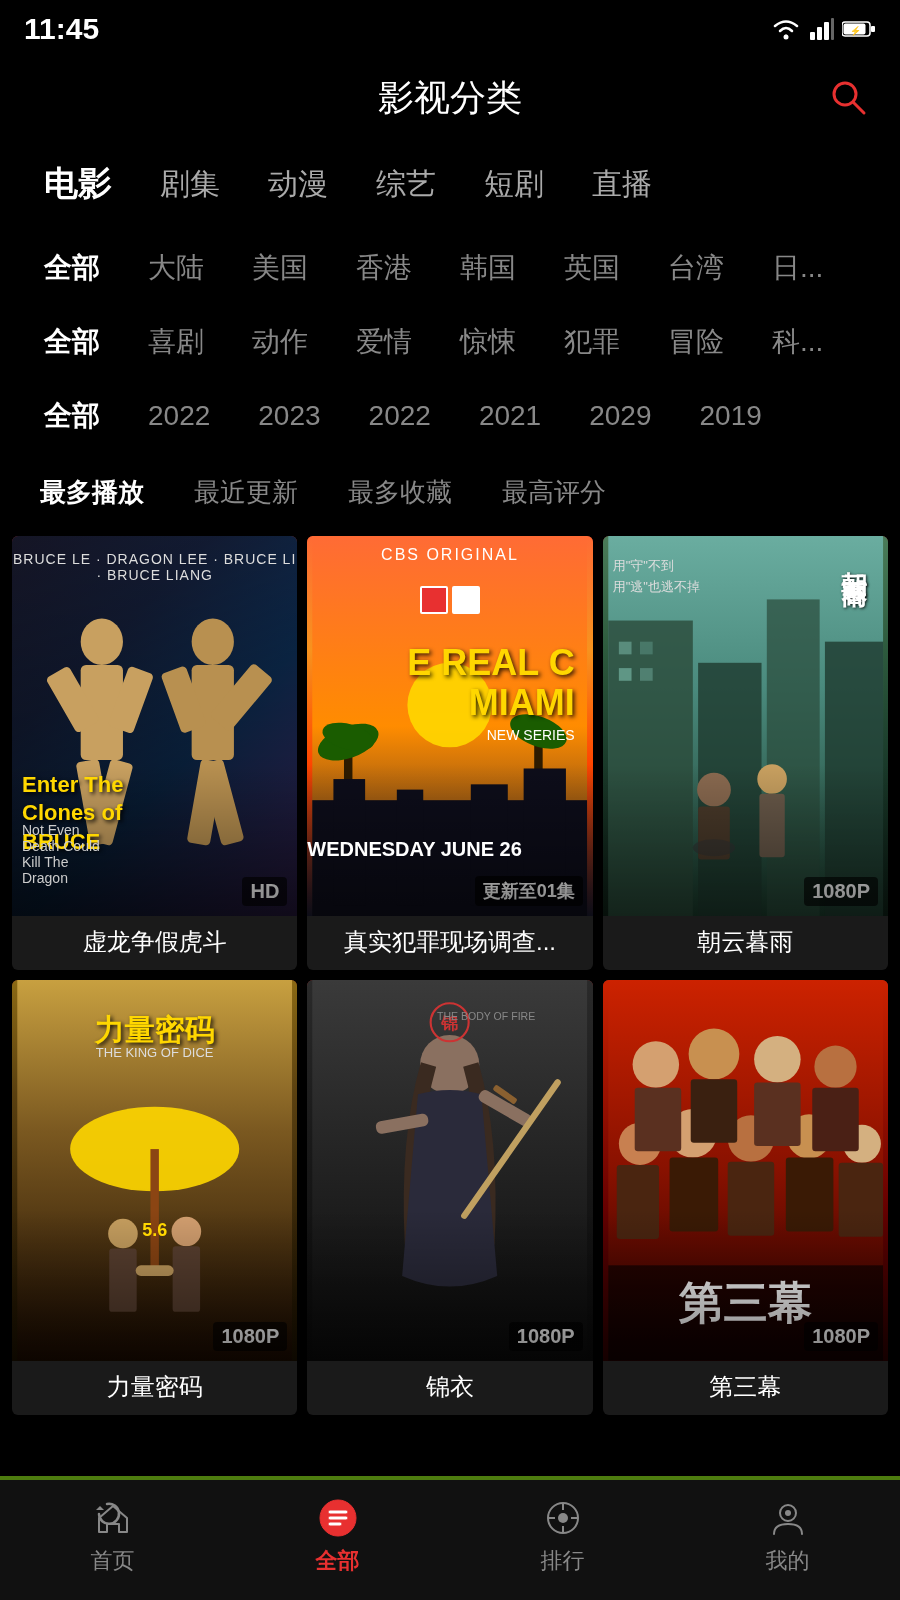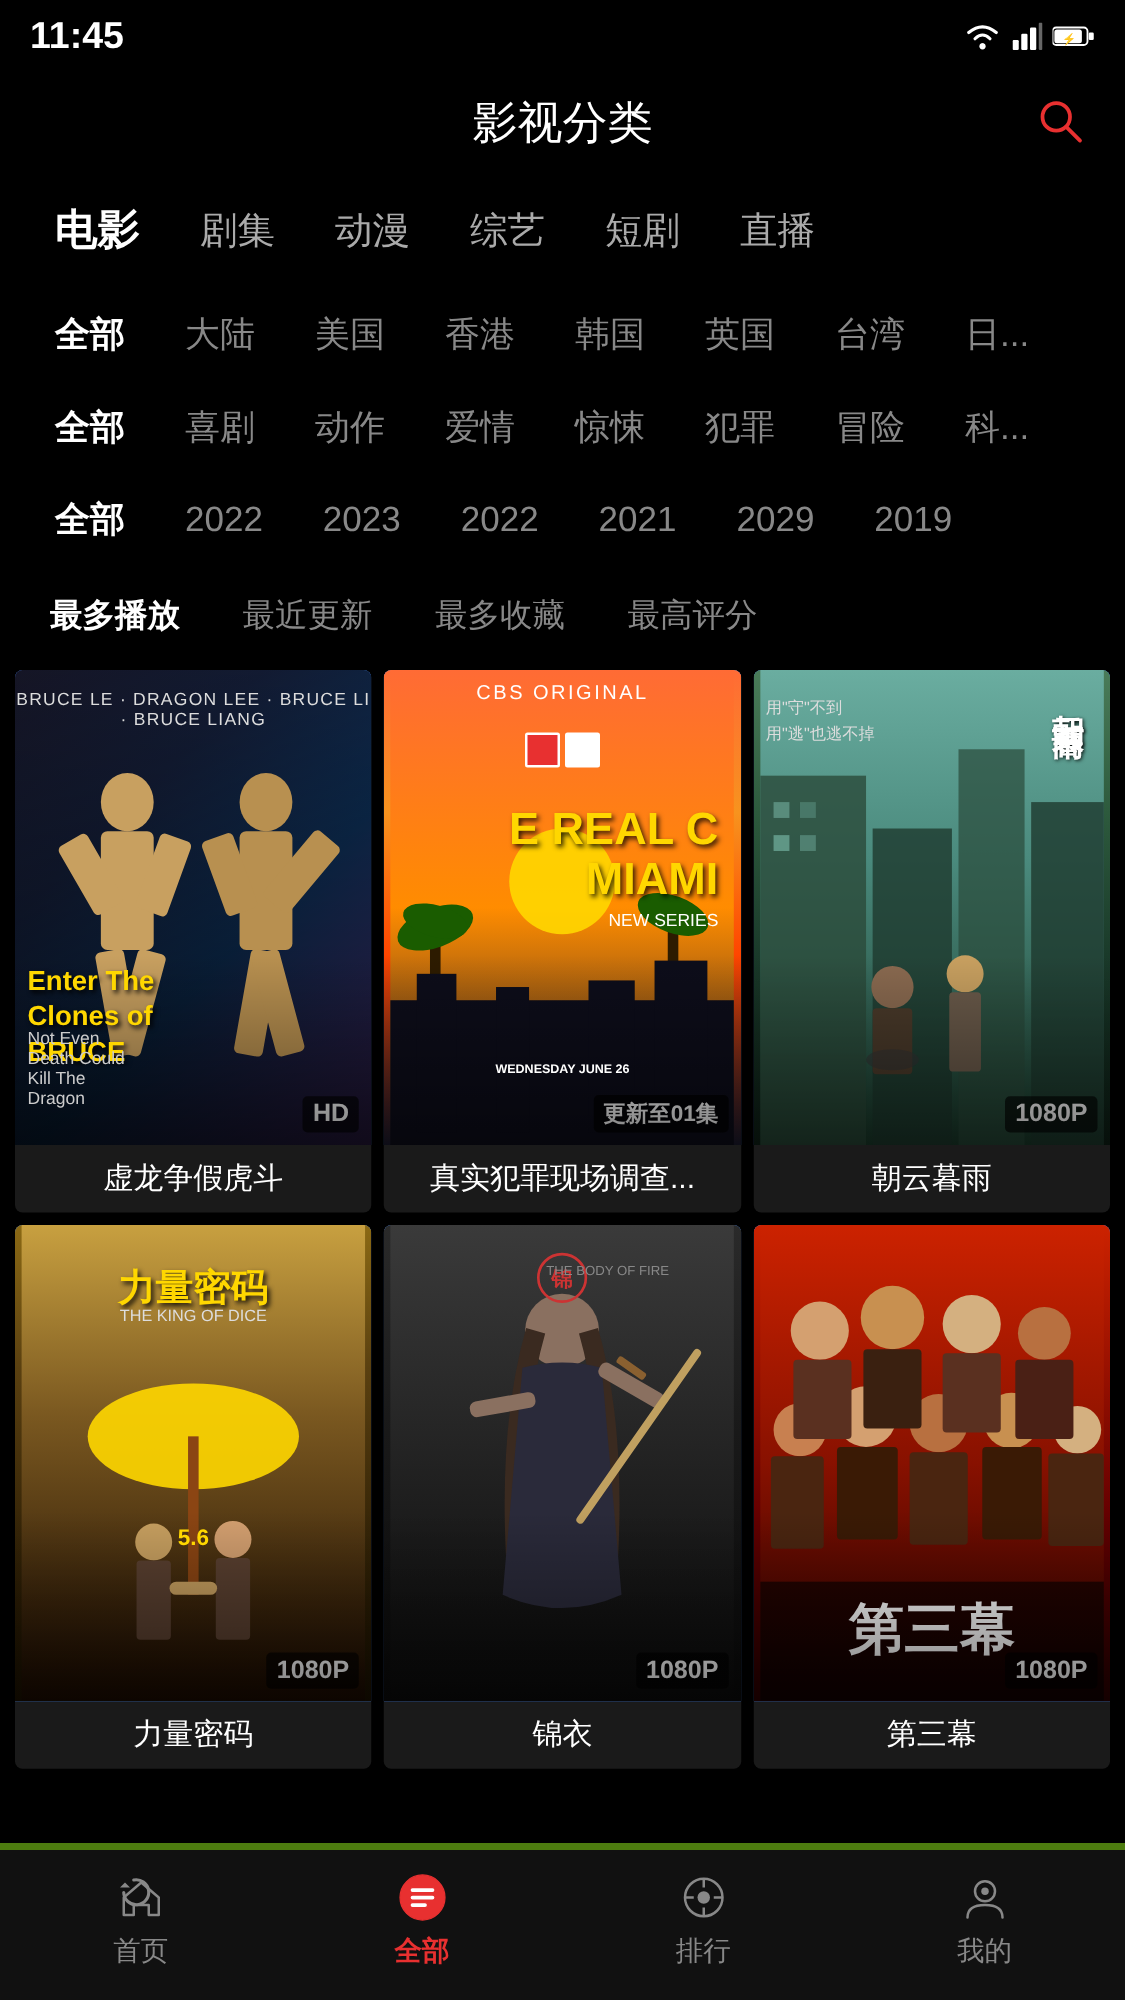--- a/index.html
+++ b/index.html
@@ -133,21 +133,21 @@
       border-radius: 6px;
       overflow: hidden;
       background: #1a1a1a;
     }
 
     .movie-thumb {
       width: 100%;
       aspect-ratio: 3/4;
       position: relative;
       overflow: hidden;
-      background: #3b82f6;
+      background: #7f1d1d;
     }
 
     .movie-thumb-inner {
       width: 100%;
       height: 100%;
       display: flex;
       align-items: center;
       justify-content: center;
       position: relative;
     }
@@ -250,22 +250,22 @@
     .m2-sub {
       font-size: 14px;
       color: #fff;
       margin-top: 4px;
     }
     .m2-date {
       position: absolute;
       bottom: 55px;
       left: 0;
       right: 0;
-      text-align: center;
-      font-size: 10px;
+      text-align: left;
+      font-size: 20px;
       color: #fff;
       font-weight: 600;
     }
 
     
     .movie-3-bg {
       background: linear-gradient(180deg, #4a7c59 0%, #2d5a3d 30%, #1a3a2a 60%, #0d1f16 100%);
       width: 100%;
       height: 100%;
       position: relative;
@@ -318,21 +318,21 @@
       position: relative;
     }
 
     
     .bottom-nav {
       position: fixed;
       bottom: 0;
       left: 0;
       width: 900px;
       background: #111;
-      border-top: 6px solid #4d7c0f;
+      border-top: 4px solid #4d7c0f;
       display: flex;
       justify-content: space-around;
       padding: 16px 0 24px;
     }
     .nav-item {
       display: flex;
       flex-direction: column;
       align-items: center;
       gap: 6px;
       cursor: pointer;

